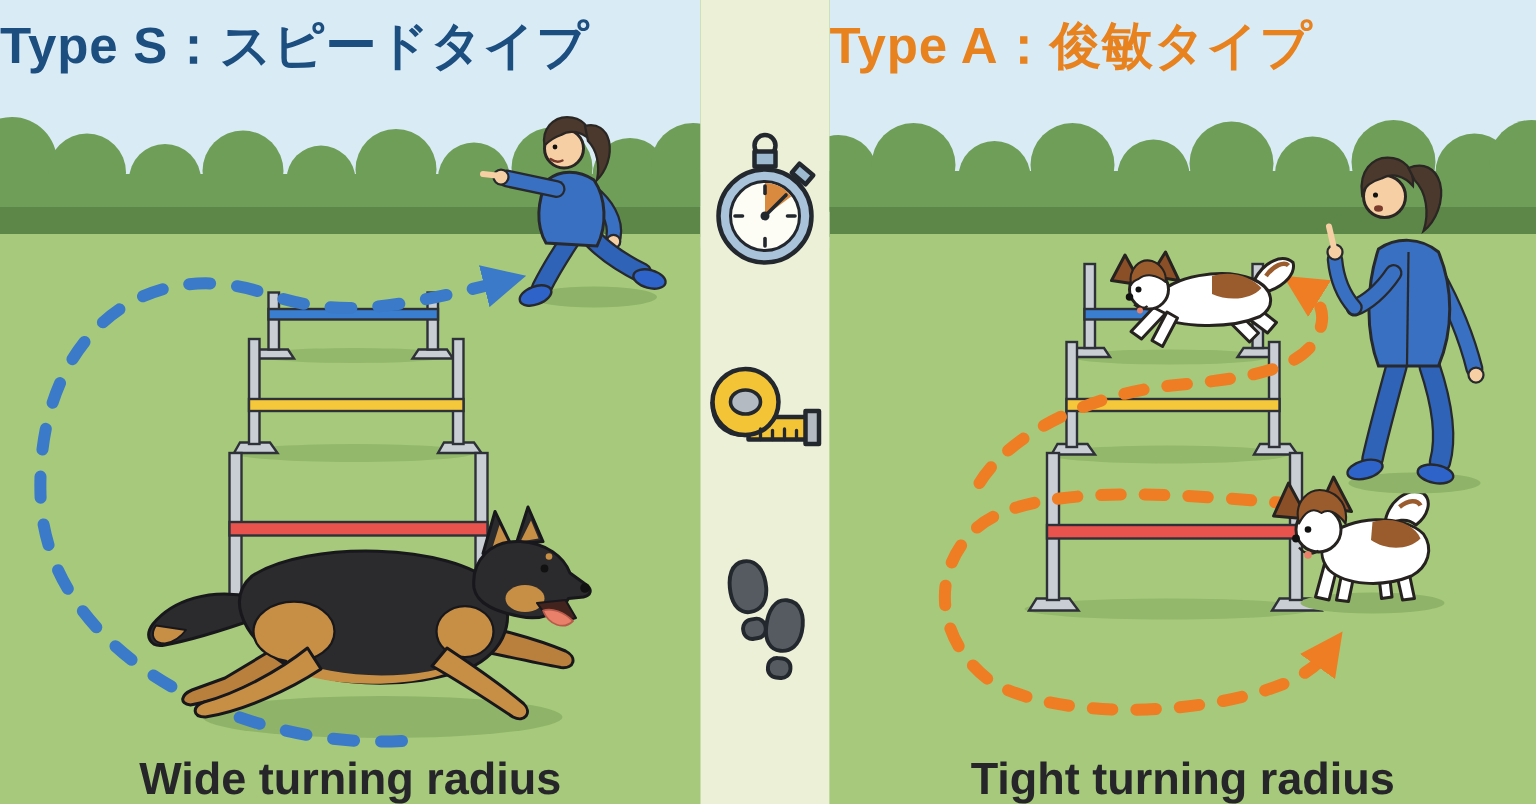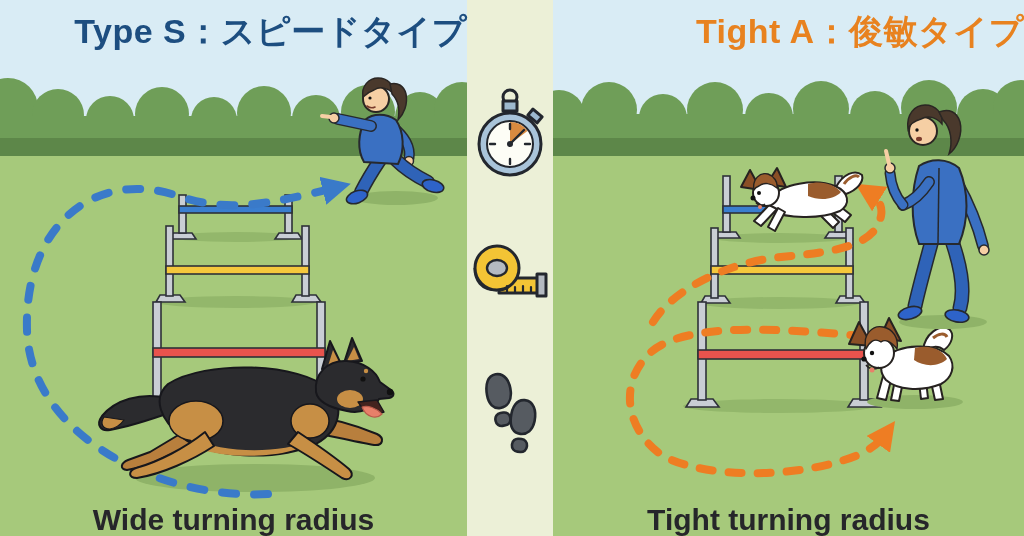--- a/index.html
+++ b/index.html
@@ -14,21 +14,21 @@
   .strip{
     position:absolute;left:467px;top:0;width:86px;height:536px;
     background:#ecf0d7;
   }
   .strip svg{position:absolute;left:50%;transform:translateX(-50%);display:block;}
   #icon-stopwatch{top:84px;}
   #icon-tape{top:240px;}
   #icon-footprints{top:370px;}
   .panel-title{
     position:absolute;top:8px;height:46px;line-height:46px;
-    text-align:right;font-size:34px;font-weight:bold;letter-spacing:.5px;
+    text-align:left;font-size:34px;font-weight:bold;letter-spacing:.5px;
     white-space:nowrap;
   }
   #title-left{left:0;width:467px;color:#1d4e80;}
   #title-right{left:553px;width:471px;color:#e8821f;}
   .caption{
     position:absolute;top:503px;height:40px;text-align:center;
     font-size:30px;font-weight:600;color:#26262a;white-space:nowrap;
   }
   #caption-left{left:0;width:467px;}
   #caption-right{left:553px;width:471px;}
@@ -301,16 +301,16 @@
       <path d="M 336 164 L 333 151" stroke="#f6cfa4" stroke-width="4" stroke-linecap="round"></path>
       <circle cx="370" cy="131" r="14" fill="#f6cfa4" stroke="#2a2623" stroke-width="2"></circle>
       <path d="M 355 129 C 353 114 362 105 372 105 C 383 105 390 113 389 124 C 383 117 375 115 368 119 C 361 121 357 124 355 129 Z" fill="#4a392c" stroke="#2a2623" stroke-width="1.5"></path>
       <path d="M 386 112 C 396 108 404 112 407 122 C 410 134 404 148 396 154 C 400 142 398 128 390 120 Z" fill="#4a392c" stroke="#2a2623" stroke-width="1.5"></path>
       <circle cx="364" cy="130" r="1.7" fill="#111"></circle>
       <ellipse cx="366" cy="139" rx="3" ry="2.2" fill="#7a3b2c"></ellipse>
     </g>
   </svg>
 
   <div id="title-left" class="panel-title">Type S：スピードタイプ</div>
-  <div id="title-right" class="panel-title">Tight A：俊敏タイプ</div>
+  <div id="title-right" class="panel-title">Type A：俊敏タイプ</div>
   <div id="caption-left" class="caption">Wide turning radius</div>
   <div id="caption-right" class="caption">Tight turning radius</div>
 </div>
 
 </body></html>

